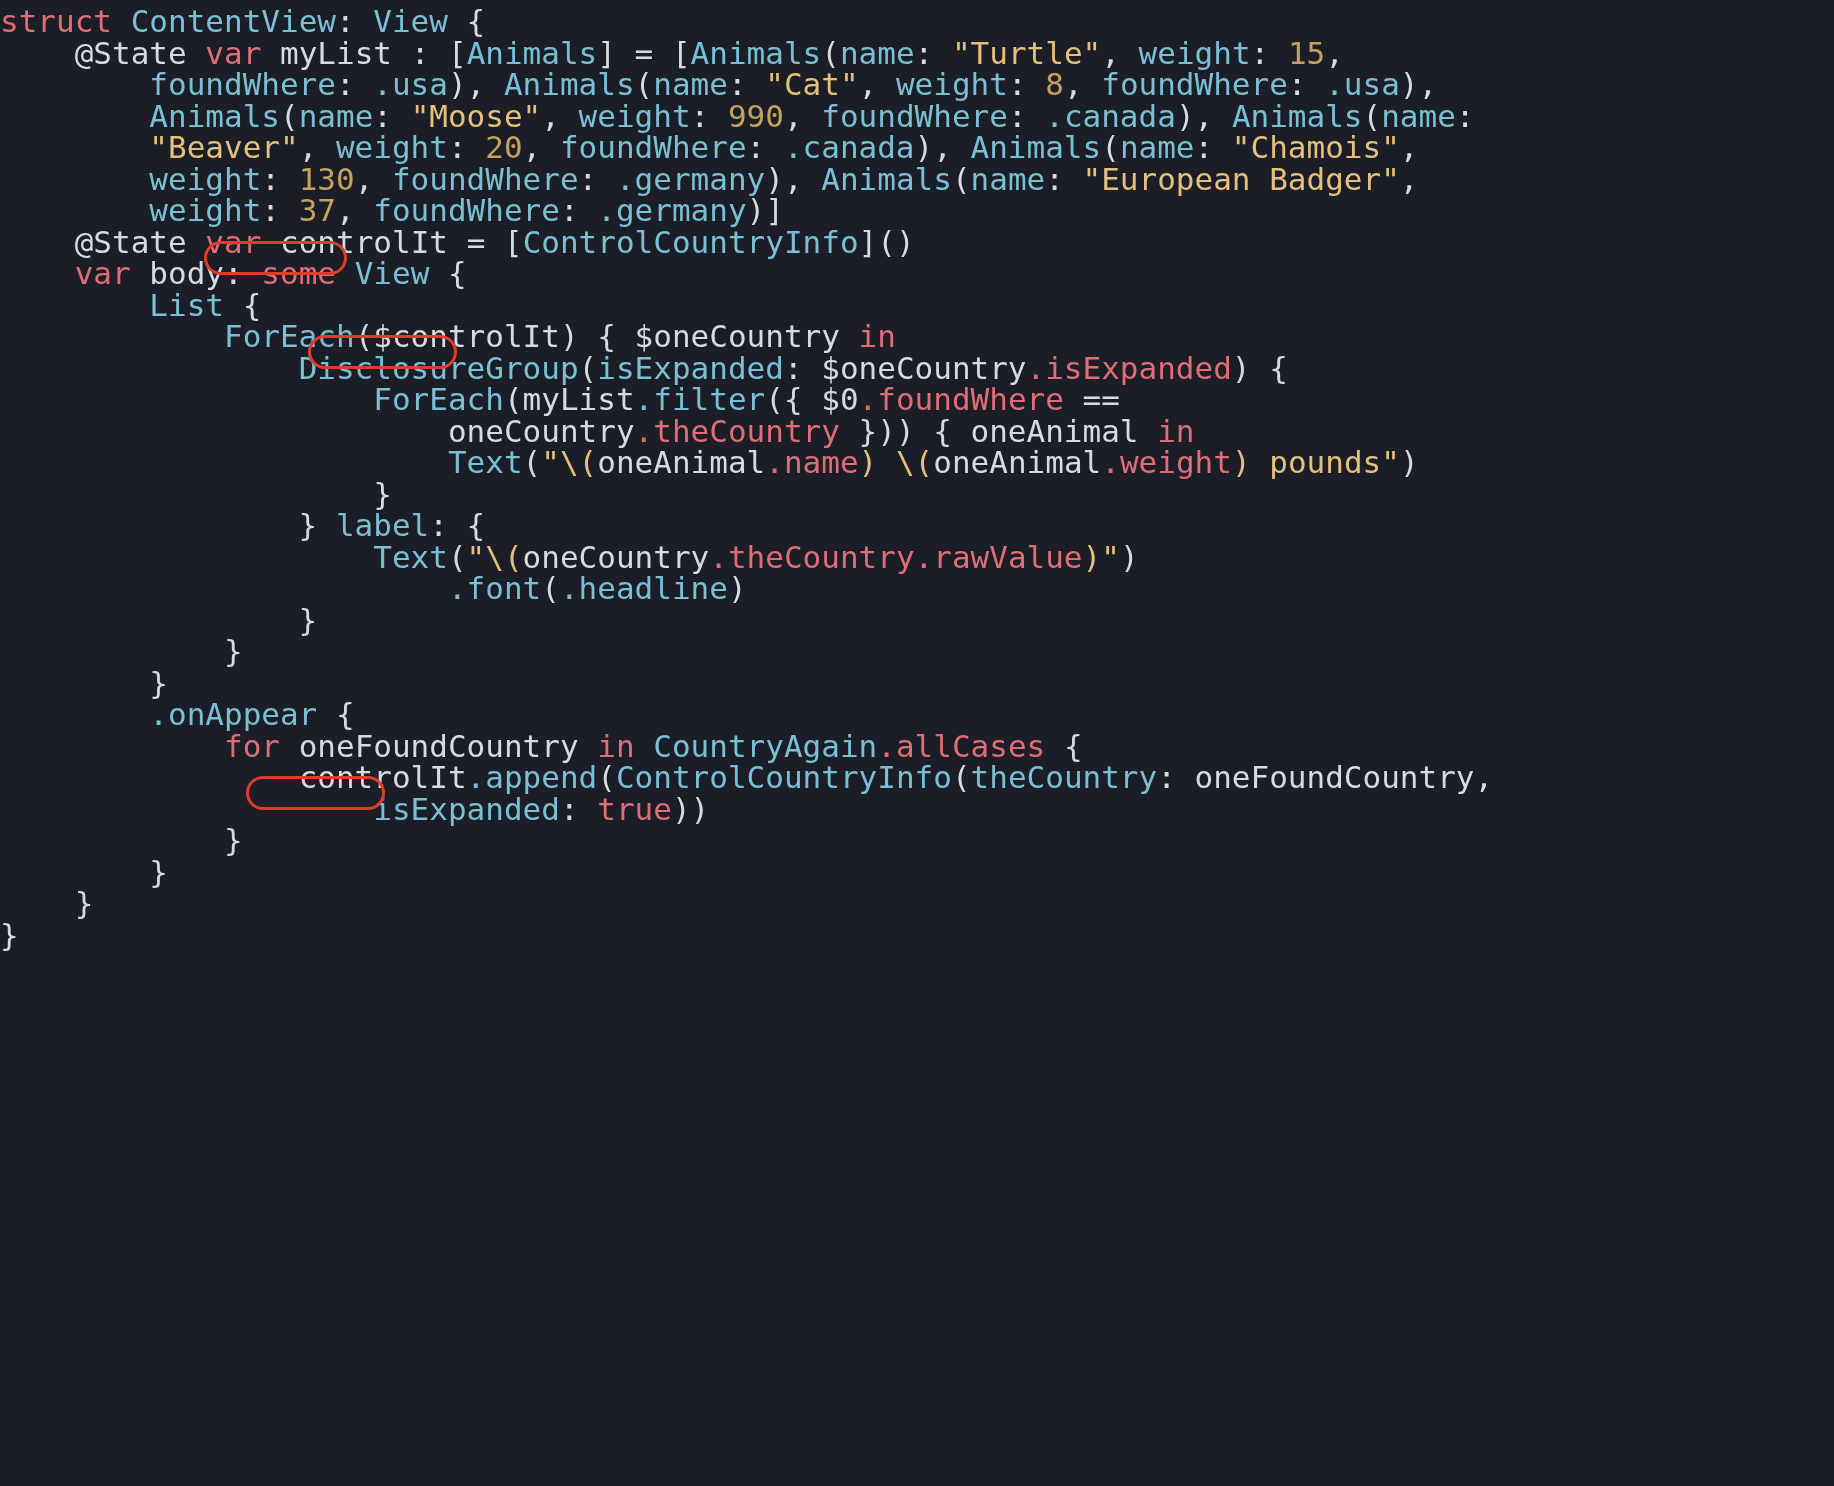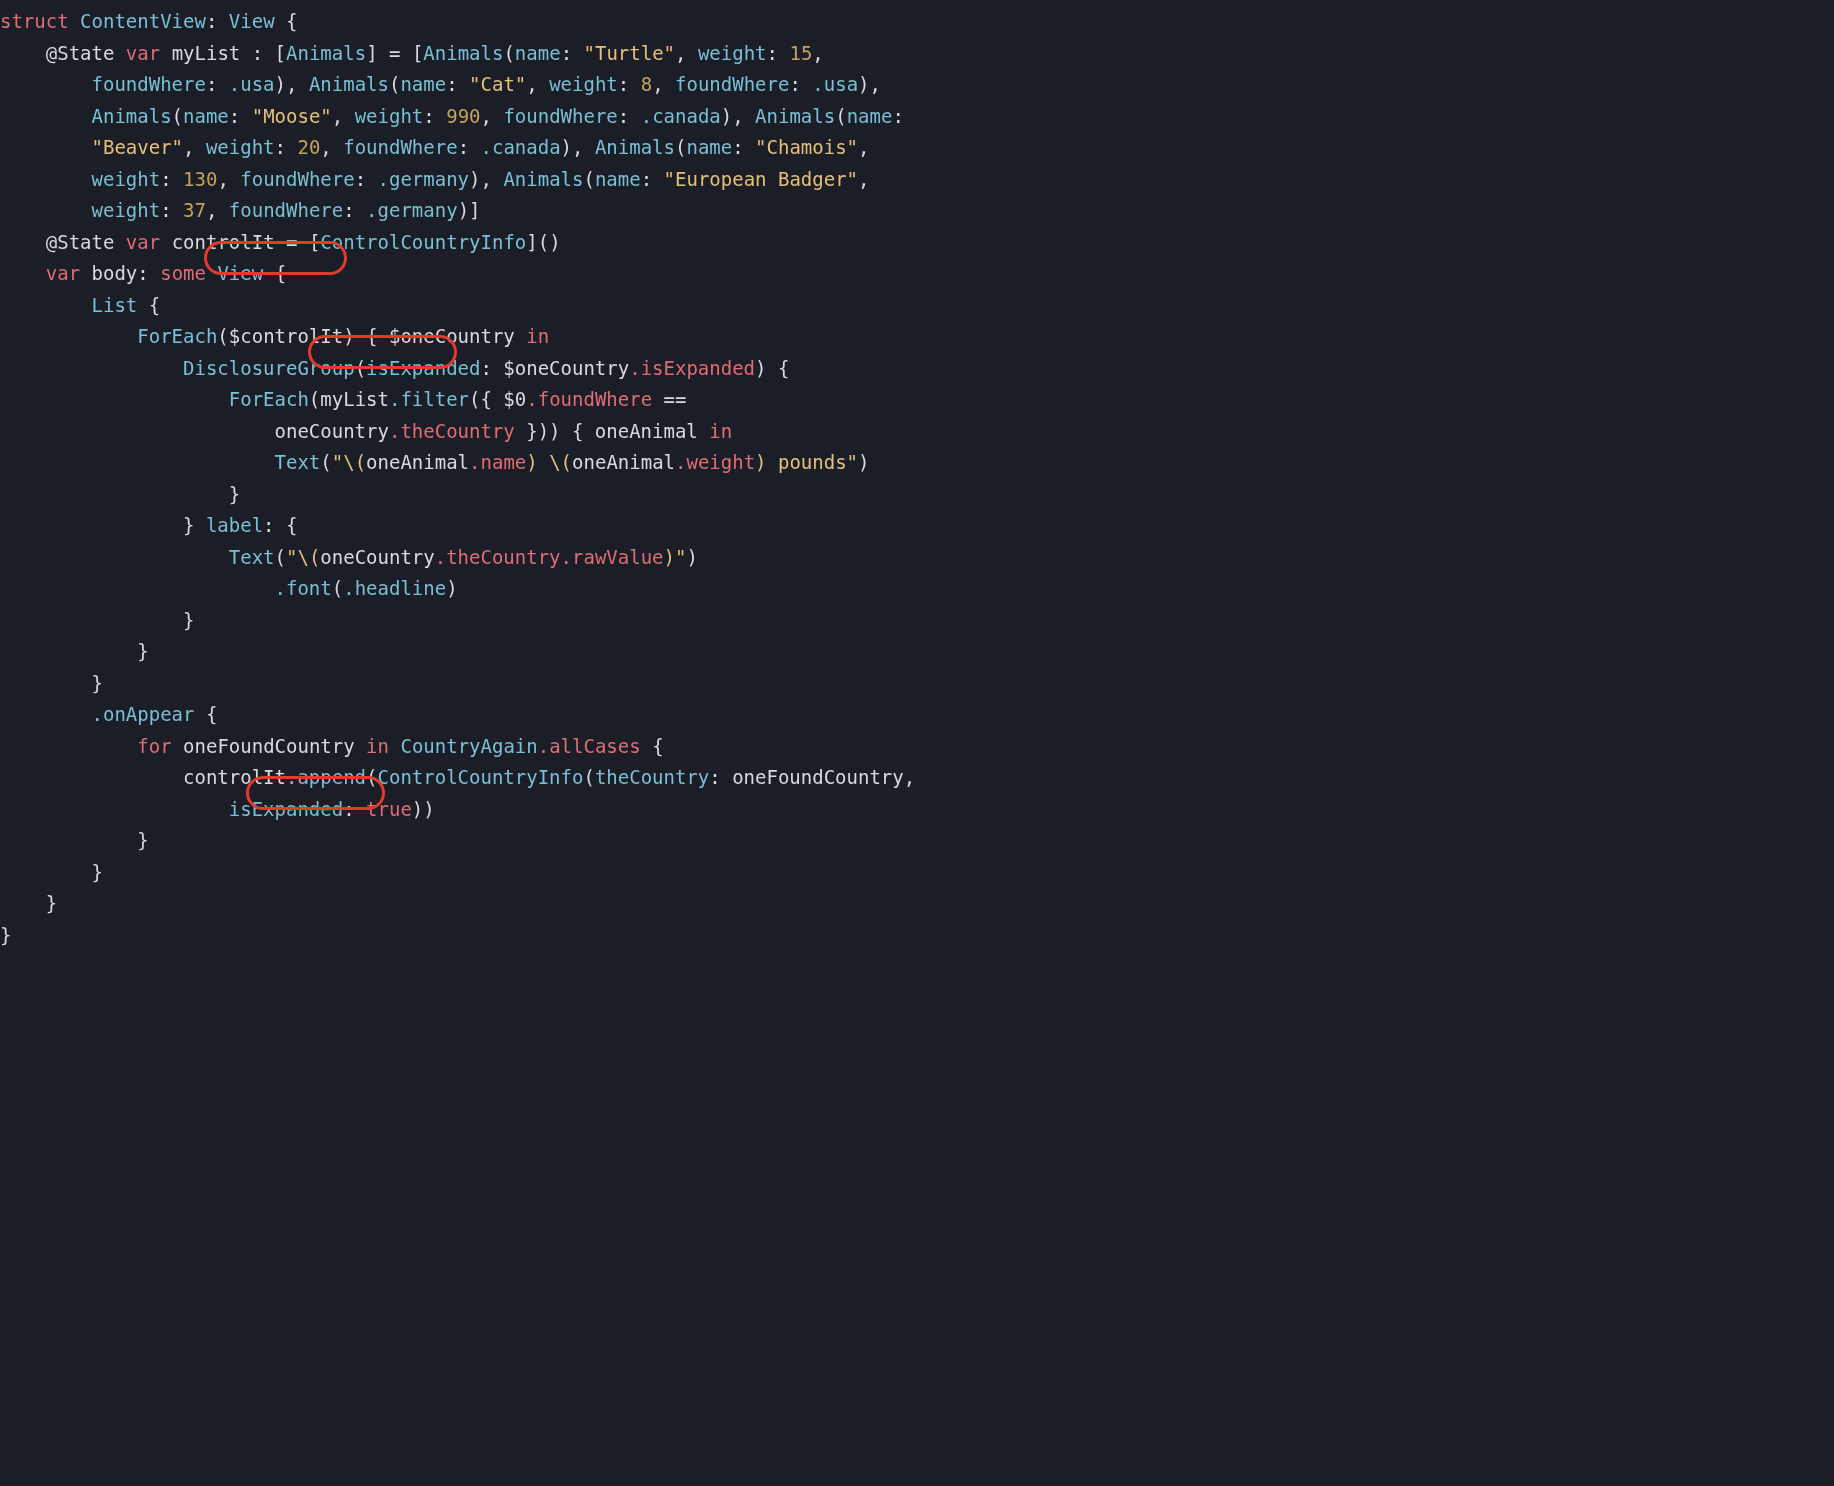--- a/index.html
+++ b/index.html
@@ -7,21 +7,21 @@
     padding: 0;
     background: #1b1e27;
     width: 1834px;
     height: 1486px;
     overflow: hidden;
   }
   pre.code {
     margin: 0;
     padding: 6px 0 0 0;
     font-family: "SF Mono", "Menlo", "Consolas", monospace;
-    font-size: 19px;
+    font-size: 31px;
     line-height: 31.5px;
     color: #d7dae0;
     white-space: pre;
     position: relative;
   }
   .tok-kw      { color: #e06c75; }   
   .tok-type    { color: #79c0d6; }   
   .tok-ident   { color: #d7dae0; }
   .tok-attr    { color: #d7dae0; }   
   .tok-param   { color: #7abfd3; }   

